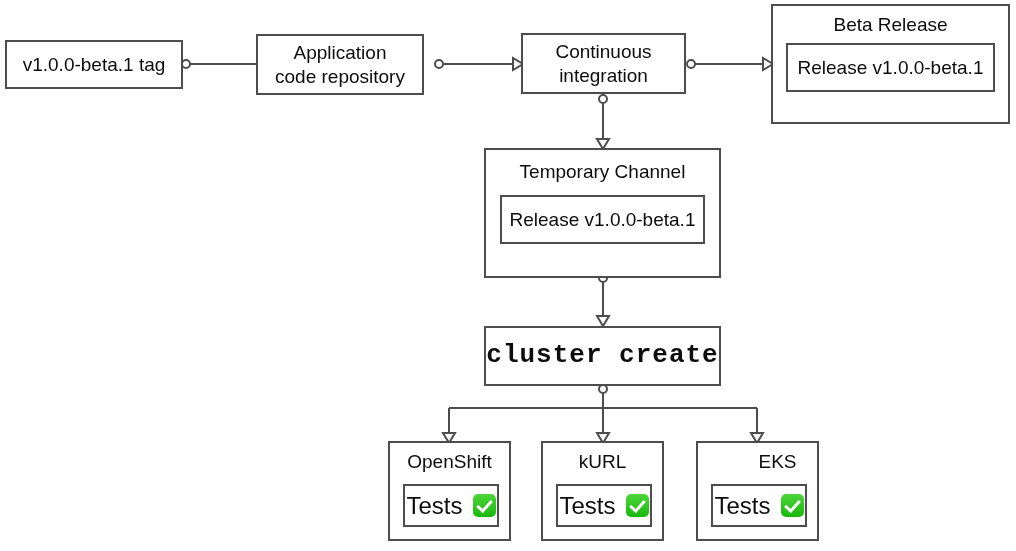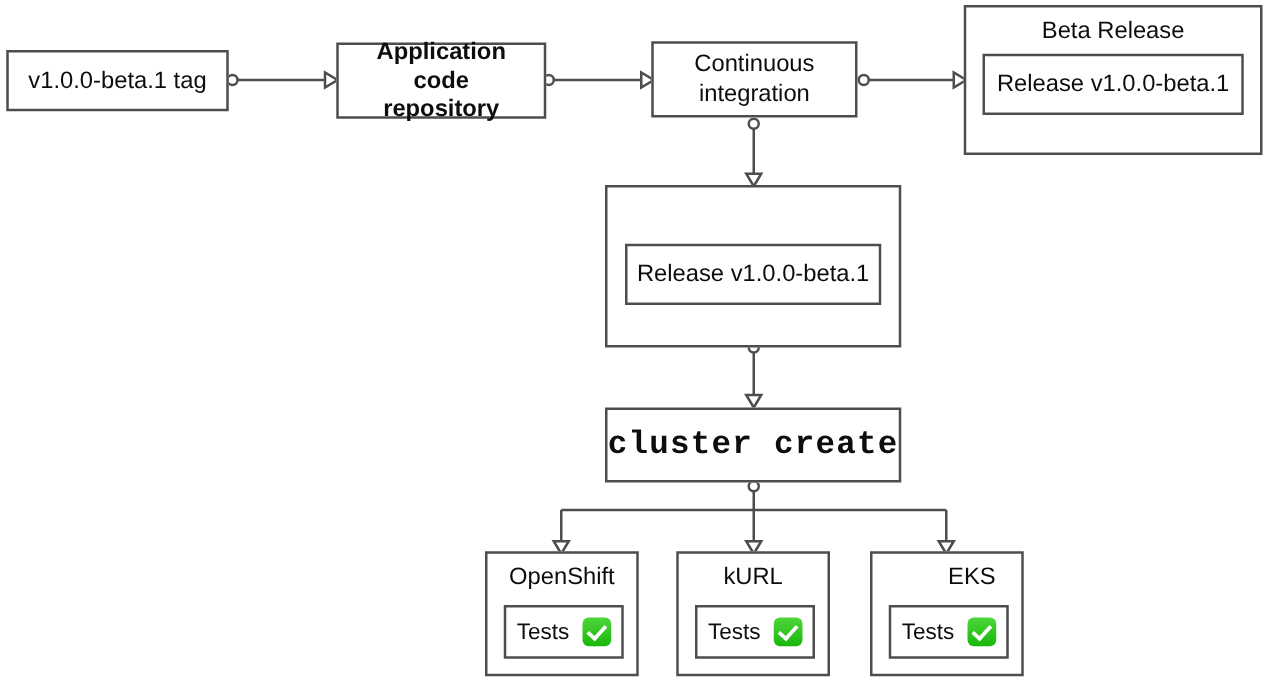--- a/index.html
+++ b/index.html
@@ -54,21 +54,21 @@
   }
   .tests-box {
     position: absolute;
     box-sizing: border-box;
     border: 2px solid #4d4d4d;
     background: #ffffff;
     display: flex;
     align-items: center;
     justify-content: center;
     gap: 10px;
-    font-size: 18px;
+    font-size: 24px;
     color: #0d0d0d;
   }
   .check {
     display: inline-block;
     width: 23px;
     height: 23px;
     border-radius: 5px;
     background: linear-gradient(#4ed63a, #18b80c);
     position: relative;
     flex: 0 0 auto;
@@ -142,36 +142,37 @@
     <path d="M 449 408 L 757 408"></path>
     <polygon class="arrow" points="443,433 455,433 449,443"></polygon>
     <polygon class="arrow" points="597,433 609,433 603,443"></polygon>
     <polygon class="arrow" points="751,433 763,433 757,443"></polygon>
   </svg>
 
   <div class="node" style="left:5px; top:40px; width:178px; height:49px;">
     <span>v1.0.0-beta.1 tag</span>
   </div>
 
-  <div class="node" style="left:269px; top:34px; width:168px; height:61px; padding:0 14px;font-weight:bold;">
+  <div class="node" style="left:256px; top:34px; width:168px; height:61px; padding:0 14px;">
     <span>Application code repository</span>
   </div>
 
   <div class="node" style="left:521px; top:33px; width:165px; height:61px; padding:0 28px;">
     <span>Continuous integration</span>
   </div>
 
   <div class="group" style="left:771px; top:4px; width:239px; height:120px;">
     <div class="group-title" style="top:8px;">Beta Release</div>
     <div class="node" style="left:13px; top:37px; width:209px; height:49px;">
       <span>Release v1.0.0-beta.1</span>
     </div>
   </div>
 
   <div class="group" style="left:484px; top:148px; width:237px; height:130px;">
+    <div class="group-title" style="top:11px;">Temporary Channel</div>
     <div class="node" style="left:14px; top:45px; width:205px; height:49px;">
       <span>Release v1.0.0-beta.1</span>
     </div>
   </div>
 
   <div class="node mono" style="left:484px; top:326px; width:237px; height:60px;">
     <span>cluster create</span>
   </div>
 
   <div class="group" style="left:388px; top:441px; width:123px; height:100px;">

